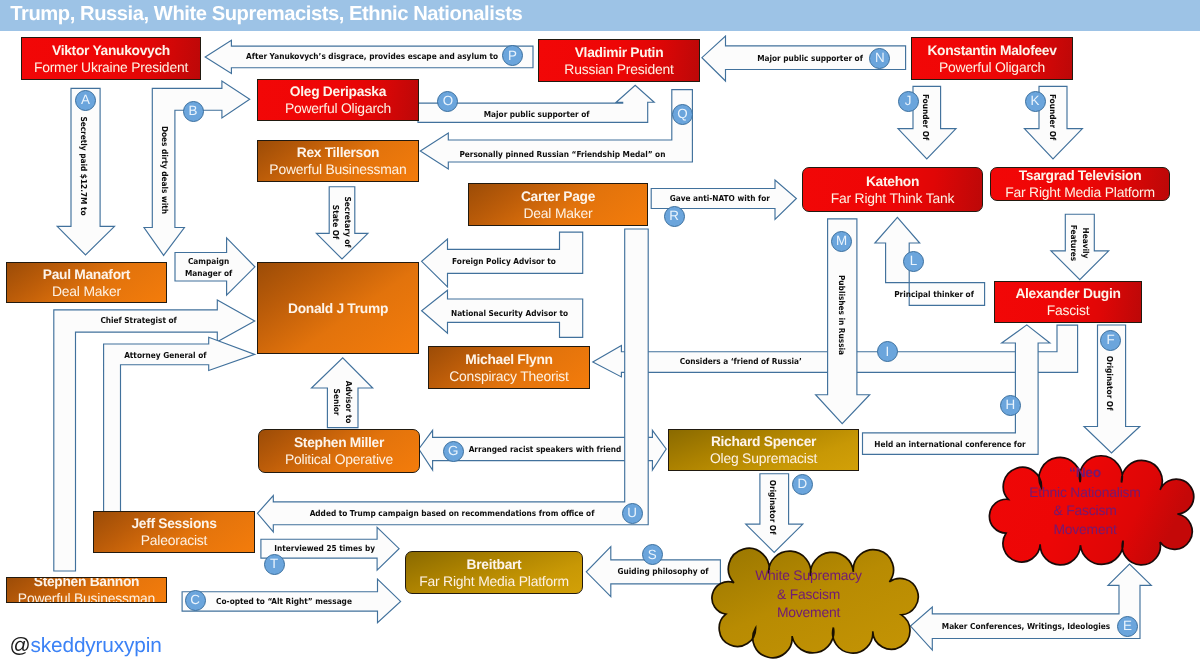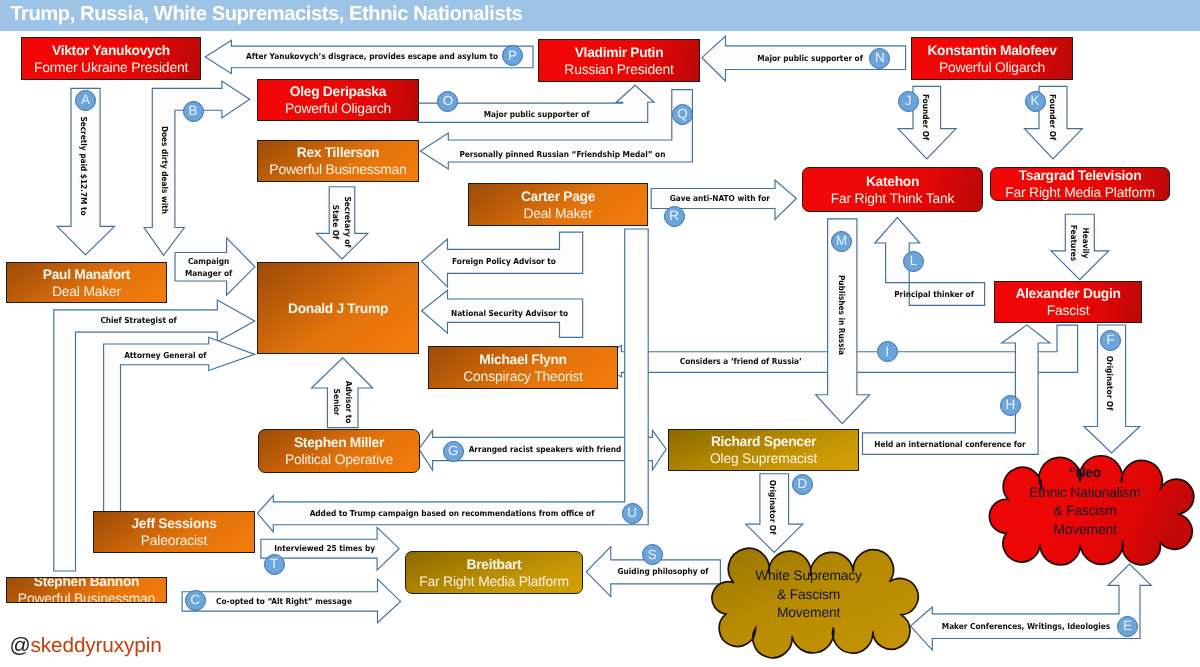--- a/index.html
+++ b/index.html
@@ -24,26 +24,26 @@
   .gold{background:linear-gradient(160deg,#8a6a00 0%,#ab8100 35%,#c89805 72%,#d2a007 100%);}
   .lbl{position:absolute;-webkit-font-smoothing:antialiased;font-family:"DejaVu Sans Condensed","DejaVu Sans",sans-serif;font-weight:bold;color:#0d0d0d;
        white-space:nowrap;font-size:8.2px;line-height:12.3px;}
   .lbl.ml div{white-space:nowrap;}
   .lbl.ml.rev{display:flex;flex-direction:column-reverse;}
   .badge{position:absolute;border-radius:50%;background:#6ba5dc;color:#eaf4fd;font-weight:normal;
          display:flex;align-items:center;justify-content:center;border:1.1px solid #3a6f9e;
          box-sizing:border-box;font-size:13.4px;line-height:1;padding-bottom:1px;
          font-family:"Liberation Sans",sans-serif;}
   
-  .cloudtxt{position:absolute;text-align:center;color:#0f172a;font-family:"Liberation Sans",sans-serif;}
+  .cloudtxt{position:absolute;text-align:center;color:#701a75;font-family:"Liberation Sans",sans-serif;}
   .cloudtxt .c1{font-weight:bold;font-size:13.8px;line-height:18.5px;letter-spacing:-0.3px;}
   .cloudtxt .c2{font-size:13.9px;line-height:18.5px;letter-spacing:-0.2px;}
   #handle{position:absolute;left:9.6px;top:634px;font-size:20.8px;font-family:"Liberation Sans",sans-serif;letter-spacing:-0.15px;}
   #handle .at{color:#1a1a1a;}
-  #handle .nm{color:#c2410c;}
+  #handle .nm{color:#3b82f6;}
 </style>
 </head>
 <body>
 
 <div id="stage">
   <div id="titlebar">
     <div class="t">Trump, Russia, White Supremacists, Ethnic Nationalists</div>
   </div>
   <svg id="arrows" viewBox="0 0 1200 667">
     <g class="ar" fill="#fcfcfc" stroke="#41719c" stroke-width="1.15" stroke-linejoin="miter">
@@ -132,21 +132,21 @@
       <div class="n1">Paul Manafort</div>
       <div class="n2">Deal Maker</div>
     </div>
     <div class="node orange" style="left:257px;top:262px;width:162px;height:92px;">
       <div class="n1">Donald J Trump</div>
     </div>
     <div class="node red" style="left:994px;top:281px;width:148px;height:42px;">
       <div class="n1">Alexander Dugin</div>
       <div class="n2">Fascist</div>
     </div>
-    <div class="node orange" style="left:428px;top:346px;width:190px;height:43px;">
+    <div class="node orange" style="left:428px;top:346px;width:162px;height:43px;">
       <div class="n1">Michael Flynn</div>
       <div class="n2">Conspiracy Theorist</div>
     </div>
     <div class="node orange rnd" style="left:258px;top:429px;width:162px;height:44px;">
       <div class="n1">Stephen Miller</div>
       <div class="n2">Political Operative</div>
     </div>
     <div class="node gold" style="left:668px;top:429px;width:191px;height:42px;">
       <div class="n1">Richard Spencer</div>
       <div class="n2">Oleg Supremacist</div>

